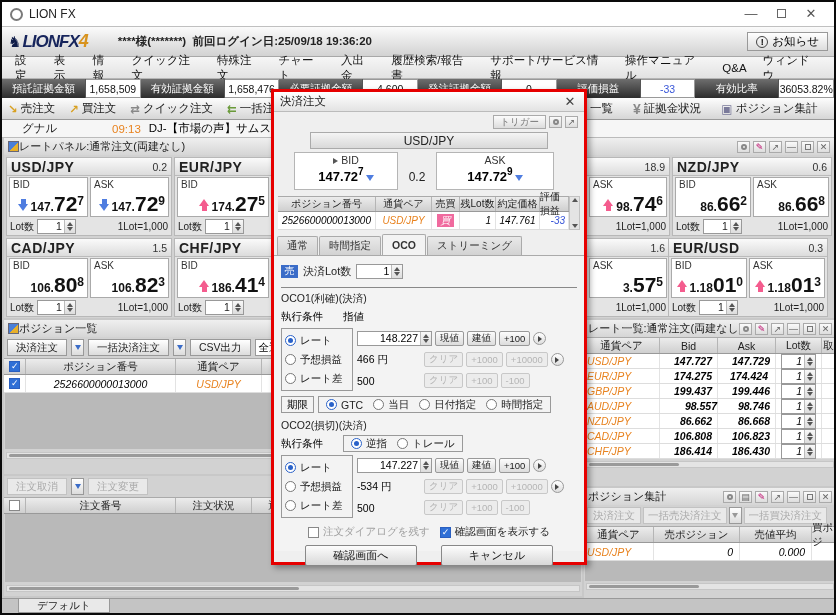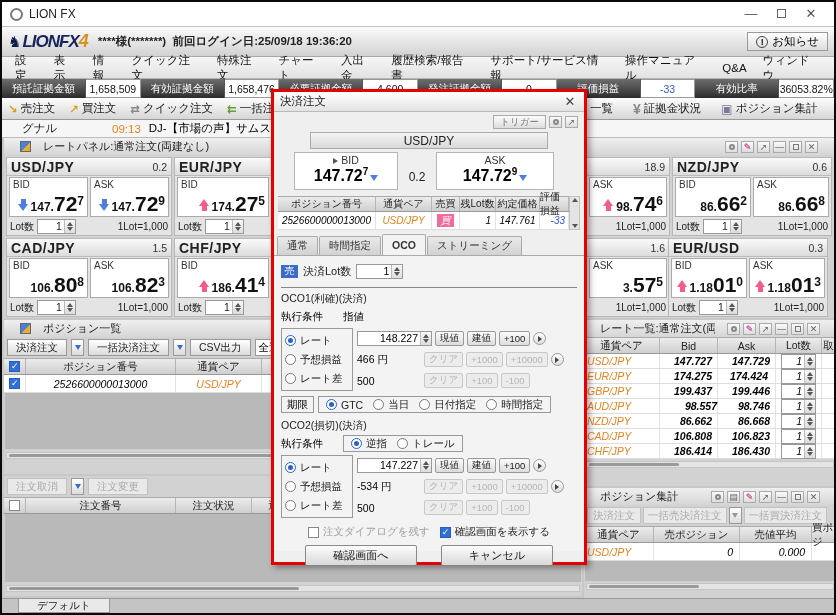--- a/index.html
+++ b/index.html
@@ -8,21 +8,21 @@
   .abs { position:absolute; }
   .flex { display:flex; align-items:center; }
 
   
   #titlebar { left:0; top:0; width:832px; height:25px; background:#fff; border-bottom:1px solid #c0c0c0; display:flex; align-items:center; padding:0 8px; }
   #titlebar .t-ico { width:13px; height:13px; border:2px solid #7a7a7a; border-radius:50%; margin-right:6px; }
   #titlebar .t-txt { font-size:12px; color:#222; flex:1; }
   .winctl { width:30px; height:18px; text-align:center; font-size:13px; color:#555; line-height:18px; }
   .maxbox { width:9px; height:9px; border:1px solid #666; display:inline-block; margin-top:4px; }
 
-  #hdr { left:0; top:25px; width:832px; height:30px; background:linear-gradient(#fbfbfb,#d2d2d2); border-bottom:1px solid #a8a8a8; display:flex; align-items:center; padding:0 6px; }
+  #hdr { left:0; top:25px; width:832px; height:30px; background:linear-gradient(#fbfbfb,#d2d2d2); border-bottom:1px solid #a8a8a8; display:flex; align-items:center; padding:0 6px;gap:20px; }
   .logo { font-style:italic; font-weight:bold; font-size:17px; color:#17255c; letter-spacing:-1px; margin-right:10px; }
   .logo .l4 { color:#d8931e; font-size:18px; }
   .logo .lion-glyph { color:#0f1c49; margin-right:2px; font-size:15px; }
   #hdr .uinfo { font-size:11.5px; font-weight:bold; color:#222; }
   #notice-btn { margin-left:auto; height:19px; padding:0 8px; border:1px solid #999; background:linear-gradient(#fff,#ddd); font-size:11.5px; display:flex; align-items:center; gap:4px; }
   #notice-btn .bang { width:12px; height:12px; border:1px solid #444; border-radius:50%; font-size:9px; line-height:11px; text-align:center; font-weight:bold; }
 
   #menubar { left:0; top:55px; width:832px; height:22px; background:linear-gradient(#f6f6f6,#e2e2e2); border-bottom:1px solid #b5b5b5; display:flex; align-items:center; padding:0 6px; gap:2px; }
   .mitem { font-size:11.5px; color:#111; padding:2px 7px; }
 
@@ -39,21 +39,21 @@
   #tb-right { position:absolute; left:588px; top:0; height:21px; display:flex; align-items:center; gap:6px; font-size:11.5px; }
   .yen { color:#8a8a8a; font-weight:bold; font-size:14px; }
   .sumico { color:#7a7a9a; font-size:12px; }
 
   #news { left:0; top:118px; width:832px; height:18px; background:#f6f6f6; border-bottom:1px solid #bbb; display:flex; align-items:center; font-size:11.5px; overflow:hidden; white-space:nowrap; }
   #news .nlabel { color:#222; padding-left:20px; width:110px; }
   #news .ntime { color:#e8821e; margin-right:8px; }
 
   
   #ratewin { left:2px; top:136px; width:830px; height:180px; background:#d2d2d2; }
-  .sechdr { height:17px; display:flex; align-items:center; font-size:11px; color:#222; gap:12px; padding:0 16px; background:linear-gradient(#efefef,#d6d6d6); }
+  .sechdr { height:17px; display:flex; align-items:center; font-size:11px; color:#222; gap:0; padding:0 4px; background:linear-gradient(#efefef,#d6d6d6); }
   .winicon { width:11px; height:11px; border:1px solid #667; background:linear-gradient(135deg,#4a7fd8 55%,#e8b02a 55%); }
   .hdr-icons { margin-left:auto; display:flex; gap:3px; align-items:center; }
   .mi { width:13px; height:12px; border:1px solid #aaa; background:linear-gradient(#fafafa,#ddd); font-size:9px; color:#666; text-align:center; line-height:11px; }
   .mi .gear { display:inline-block; width:6px; height:6px; border:2px solid #888; border-radius:50%; margin-top:1px; }
   .mi .mx { display:inline-block; width:6px; height:6px; border:1px solid #777; margin-top:2px; }
 
   .panel { position:absolute; background:#e4e4e4; border:1px solid #b8b8b8; }
   .phdr { height:18px; display:flex; align-items:center; justify-content:space-between; padding:0 4px; background:linear-gradient(#fafafa,#dcdcdc); border-bottom:1px solid #bbb; }
   .ppair { font-size:14px; font-weight:bold; color:#222; letter-spacing:0.5px; }
   .pspread { font-size:10.5px; color:#333; }
@@ -110,21 +110,21 @@
   #dlg { left:269px; top:87px; width:316px; height:476px; border:3px solid #e60000; background:#efefef; box-shadow:3px 3px 6px rgba(0,0,0,0.35); }
   .d-title { height:20px; background:linear-gradient(#ffffff,#e3e3e3); border-bottom:1px solid #bbb; display:flex; align-items:center; padding:0 6px; font-size:11.5px; color:#222; }
   .d-close { margin-left:auto; font-size:13px; color:#444; width:16px; text-align:center; }
   .d-trigrow { height:20px; display:flex; align-items:center; justify-content:flex-end; gap:3px; padding:0 6px; }
   .d-trig { height:14px; border:1px solid #aaa; background:linear-gradient(#fcfcfc,#ddd); font-size:9.5px; color:#777; padding:0 6px; display:flex; align-items:center; }
   .d-pair { height:17px; margin:0 36px; background:linear-gradient(#f4f4f4,#d9d9d9); border:1px solid #aaa; text-align:center; font-size:12px; color:#222; line-height:16px; }
   .d-prices { display:flex; align-items:stretch; margin:3px 20px 0; gap:0; }
   .d-pbox { background:#fff; border:1px solid #b5b5b5; height:38px; padding:1px 4px; }
   .d-pbox .lbl { font-size:10.5px; color:#333; text-align:center; }
   .d-pbox .val { font-weight:bold; white-space:nowrap; text-align:center; }
-  .val .i2 { font-size:16px; } .val .s2 { font-size:10px; vertical-align:super; }
+  .val .i2 { font-size:13px; } .val .s2 { font-size:10px; vertical-align:super; }
   .d-spread { width:38px; display:flex; align-items:flex-end; justify-content:center; font-size:12px; color:#222; padding-bottom:6px; }
   .bmark { display:inline-block; width:0; height:0; border-top:3.5px solid transparent; border-bottom:3.5px solid transparent; border-left:5px solid #555; margin-right:3px; }
   .vtri { display:inline-block; width:0; height:0; border-left:4px solid transparent; border-right:4px solid transparent; border-top:6px solid #4f7de0; margin-left:2px; }
 
   .d-table { margin:6px 4px 0; }
   .d-table .thead { height:16px; font-size:10px; }
   .d-table .trow { height:18px; font-size:10px; background:#fff; }
   .d-vscroll { width:11px; background:#e4e4e4; border:1px solid #c2c2c2; display:flex; flex-direction:column; justify-content:space-between; align-items:center; padding:1px 0; }
 
   .d-tabs { display:flex; margin:6px 0 0 3px; }

